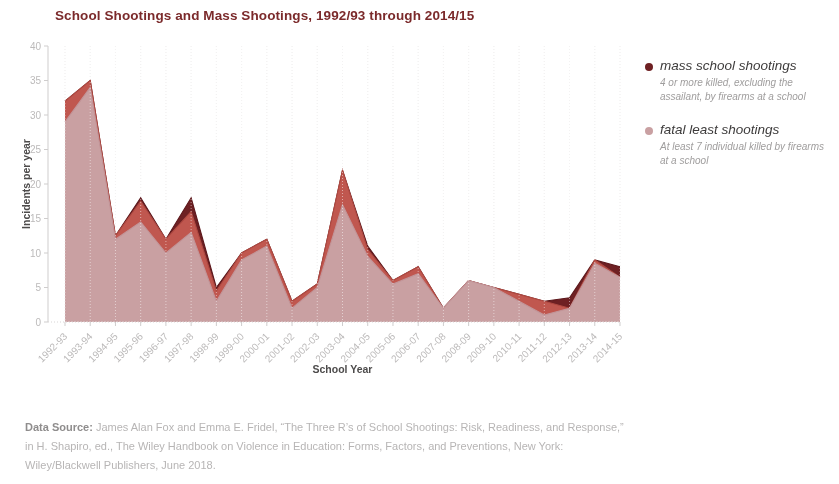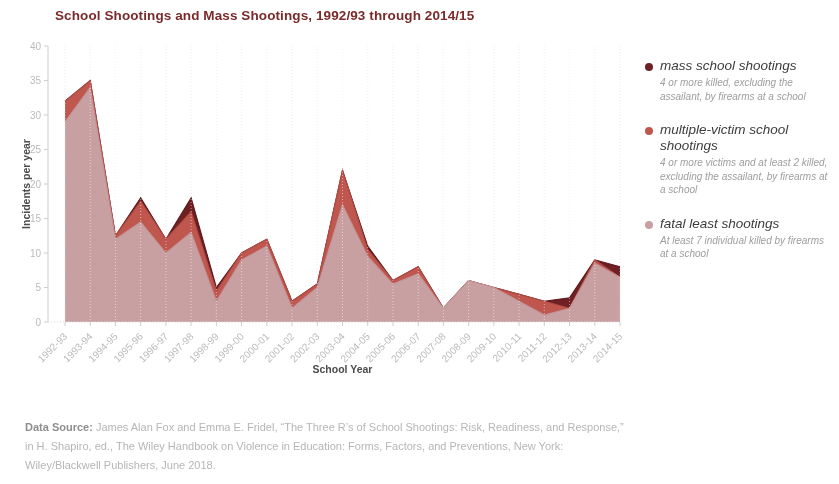--- a/index.html
+++ b/index.html
@@ -152,25 +152,20 @@
       </svg>
   </div>
 
   <div class="legend">
     <div class="legend-item">
       <span class="legend-swatch" style="background: rgb(110, 32, 35);"></span>
       <span class="legend-title">mass school shootings</span>
       <span class="legend-desc">4 or more killed, excluding the assailant, by firearms at a school</span>
     </div>
     <div class="legend-item">
-      <span class="legend-swatch" style="background: rgb(192, 87, 79);"></span>
-      <span class="legend-title">multiple-victim school shootings</span>
-      <span class="legend-desc">4 or more victims and at least 2 killed, excluding the assailant, by firearms at a school</span>
-    </div>
-    <div class="legend-item">
       <span class="legend-swatch" style="background: rgb(201, 160, 162);"></span>
       <span class="legend-title">fatal least shootings</span>
       <span class="legend-desc">At least 7 individual killed by firearms at a school</span>
     </div>
   </div>
 
   <p class="source"><b>Data Source:</b> <span>James Alan Fox and Emma E. Fridel, “The Three R’s of School Shootings: Risk, Readiness, and Response,” in H. Shapiro, ed., The Wiley Handbook on Violence in Education: Forms, Factors, and Preventions, New York: Wiley/Blackwell Publishers, June 2018.</span></p>
 
 </div>
 

